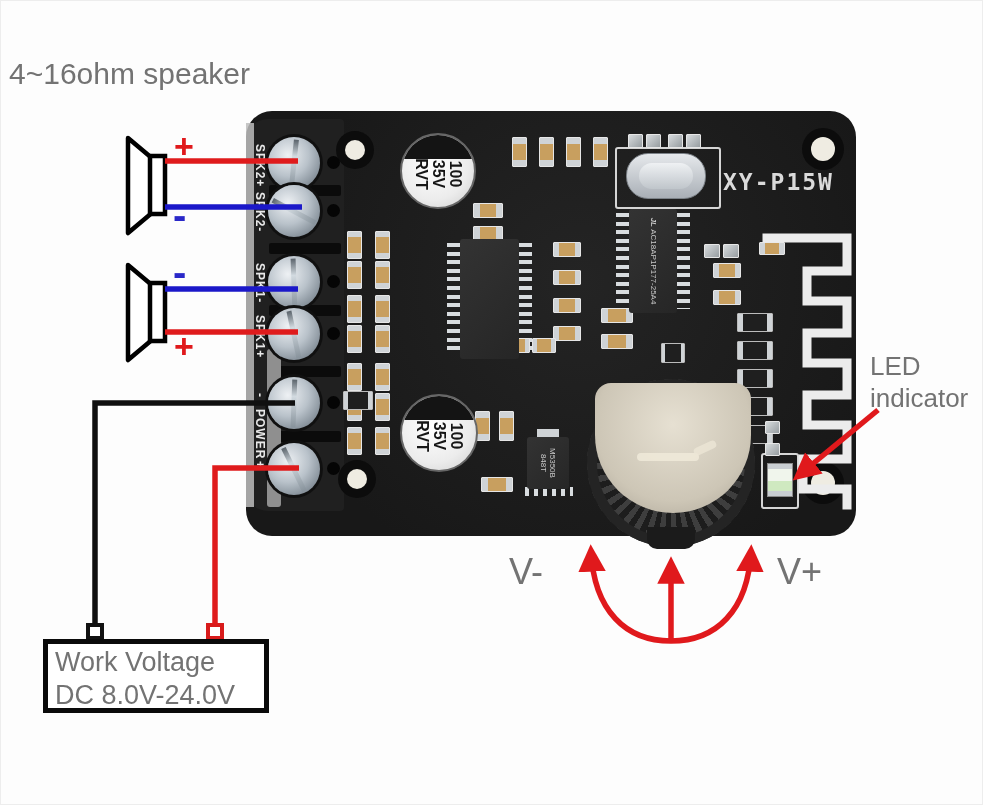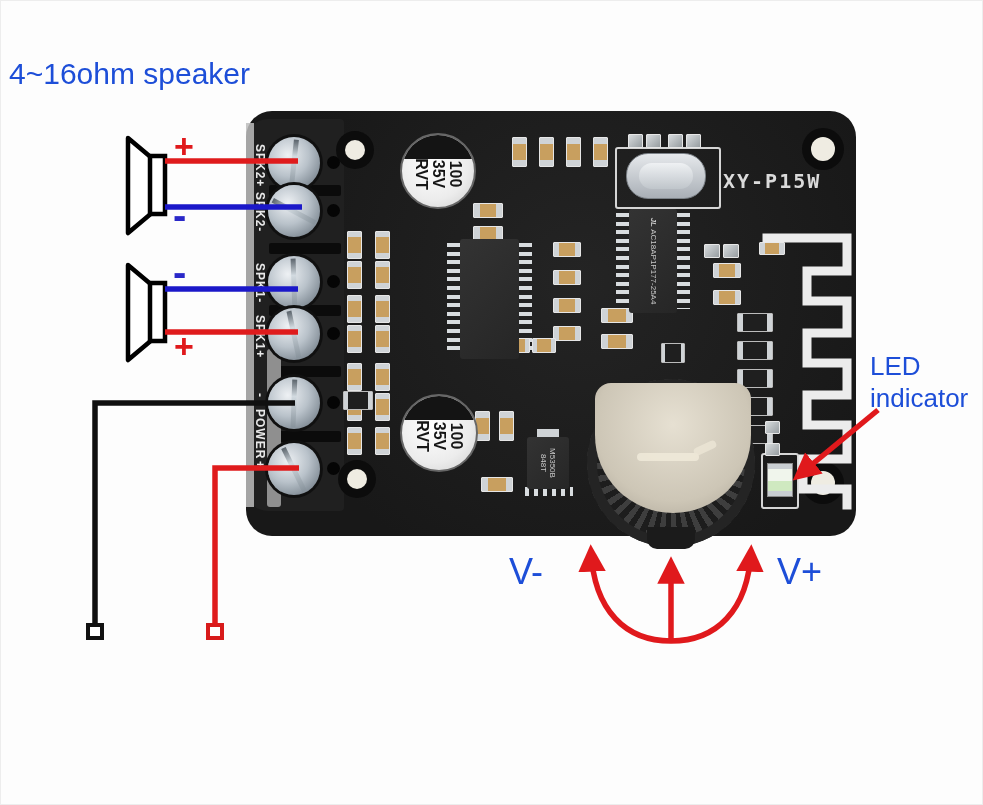--- a/index.html
+++ b/index.html
@@ -1,19 +1,19 @@
 <!DOCTYPE html>
 <html><head>
 <meta charset="utf-8">
 <style>
   html,body{margin:0;padding:0;background:#fff;}
   .canvas{position:relative;width:983px;height:805px;background:#fdfdfd;overflow:hidden;
           font-family:"Liberation Sans",sans-serif;border:1px solid #ededed;box-sizing:border-box;}
   .abs{position:absolute;}
-  .blue{color:#1d4ed8;}
+  .blue{color:#737373;}
   
   .board{left:245px;top:110px;width:610px;height:425px;border-radius:26px;
          background:radial-gradient(circle at 55% 40%,#242424,#181818 75%);z-index:1;}
   .hole{border-radius:50%;background:#efece2;z-index:3;box-shadow:0 0 0 9px #0c0c0c;}
   
   .tblock{left:245px;top:118px;width:98px;height:392px;background:#202020;
           border-radius:22px 4px 4px 22px;z-index:2;}
   .tstrip1{left:245px;top:122px;width:8px;height:384px;background:#bdbdbd;opacity:.85;z-index:3;}
   .tstrip2{left:266px;top:348px;width:14px;height:158px;background:#8f8f8f;border-radius:3px;z-index:3;}
   .tsep{left:268px;width:72px;height:11px;background:#0b0b0b;z-index:2;border-radius:2px;}
@@ -155,21 +155,21 @@
   <div class="abs pins-v" style="left:675px;top:212px;width:14px;height:96px;"></div>
   <div class="abs chip" style="left:628px;top:208px;width:48px;height:104px;">
     <div class="vtext" style="font-size:8px;">
       <b style="font-style:italic;">JL</b>&nbsp;<span>AC18AP1P177-25A4</span>
     </div>
   </div>
 
   <div class="abs frame" style="left:614px;top:146px;width:102px;height:58px;"></div>
   <div class="abs crystal"></div>
 
-  <div class="abs silk" style="left:722px;top:168px;font-size:20px;letter-spacing:2px;">XY-P15W</div>
+  <div class="abs silk" style="left:722px;top:168px;font-size:23px;letter-spacing:2px;">XY-P15W</div>
 
   <div class="abs pins-h" style="left:524px;top:486px;width:48px;height:9px;"></div>
   <div class="abs" style="left:536px;top:428px;width:22px;height:10px;background:#cfd3d6;z-index:2;"></div>
   <div class="abs chip" style="left:526px;top:436px;width:42px;height:52px;">
     <div class="vtext" style="font-size:8px;line-height:9px;text-align:center;">
       <div>M5350B</div>
         <div>848T</div>
     </div>
   </div>
 
@@ -273,17 +273,21 @@
   <div class="abs pol red-t" style="left:173px;top:126px;">+</div>
   <div class="abs pol blue-t" style="left:172px;top:192px;font-size:40px;">-</div>
   <div class="abs pol blue-t" style="left:172px;top:249px;font-size:40px;">-</div>
   <div class="abs pol red-t" style="left:173px;top:326px;">+</div>
 
   <div class="abs blue ann" style="left:869px;top:350px;font-size:26px;">LED</div>
   <div class="abs blue ann" style="left:869px;top:382px;font-size:26px;">indicator</div>
 
   <div class="abs tab" style="left:85px;top:622px;border:4px solid #111;"></div>
   <div class="abs tab" style="left:205px;top:622px;border:4px solid #d81b1b;"></div>
+  <div class="abs wv-box blue">
+    <div>Work Voltage</div>
+    <div>DC 8.0V-24.0V</div>
+  </div>
 
   <div class="abs blue ann" style="left:508px;top:550px;font-size:36px;">V-</div>
   <div class="abs blue ann" style="left:776px;top:550px;font-size:36px;">V+</div>
 
 </div>
 
 </body></html>

